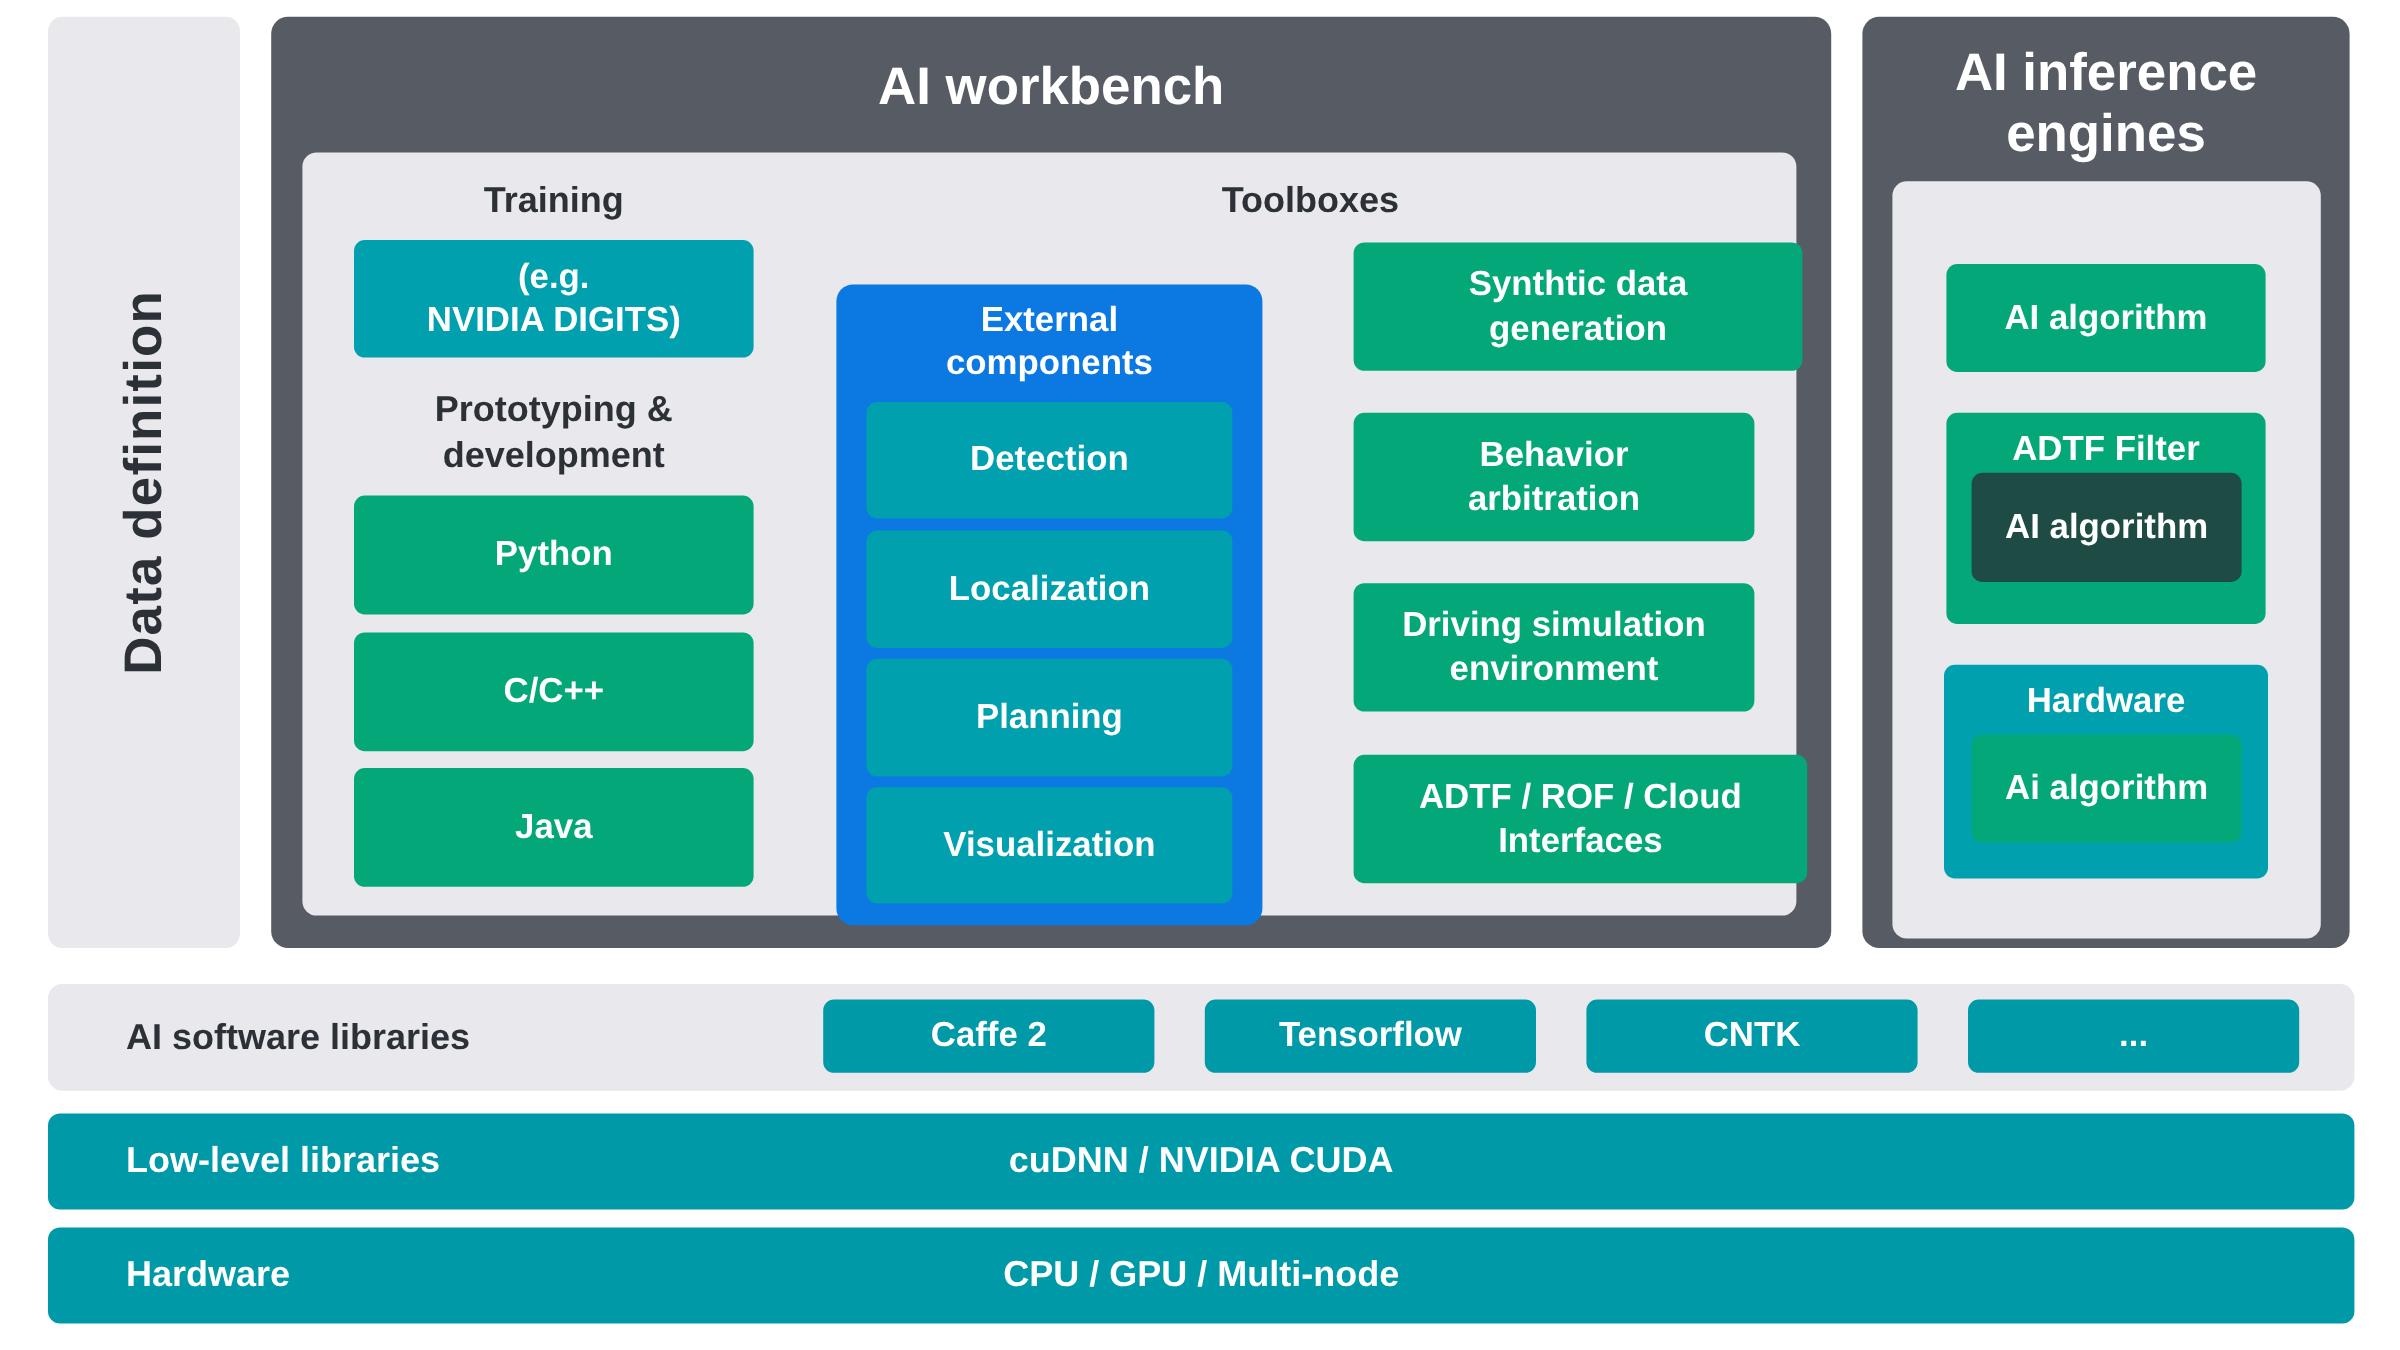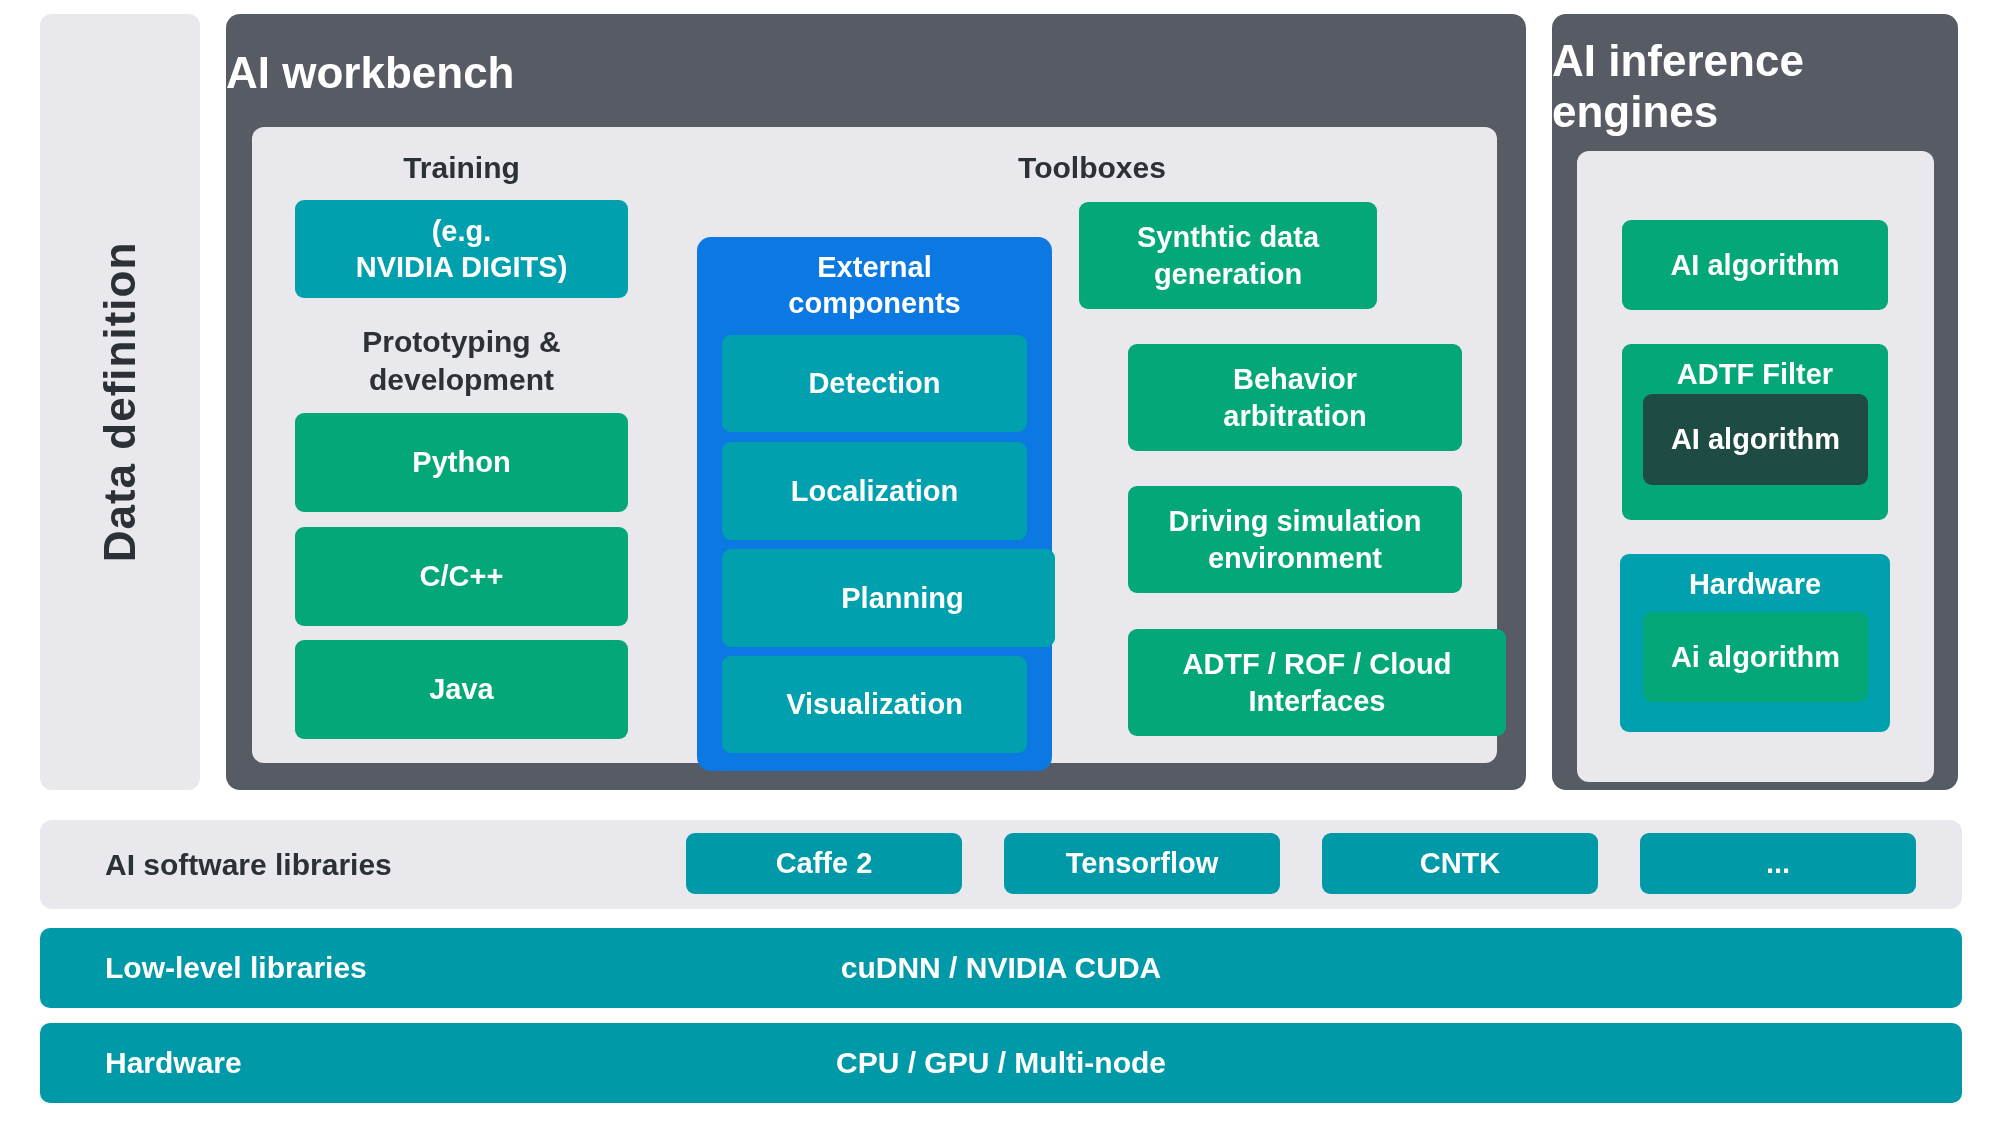--- a/index.html
+++ b/index.html
@@ -18,21 +18,21 @@
   .teal{background:#00A0AE;}
   .teal2{background:#0099A8;}
   .green{background:#04A777;}
   .blue{background:#0B79E1;border-radius:14px;}
   .darkteal{background:#1F4B45;}
   .heading{
     position:absolute;color:#2C3137;font-weight:bold;font-size:30px;
     text-align:center;white-space:pre-line;line-height:1.25;
   }
   .panel-title{
-    position:absolute;left:0;width:100%;text-align:left;color:#ffffff;
+    position:absolute;left:0;width:100%;text-align:center;color:#ffffff;
     font-weight:bold;font-size:44px;line-height:1.15;white-space:pre-line;
   }
   .vlabel{
     position:absolute;left:50%;top:50%;transform:translate(-50%,-50%) rotate(180deg);
     writing-mode:vertical-rl;color:#2C3137;font-weight:bold;font-size:44px;
     letter-spacing:1px;
   }
   .row-label{
     position:absolute;left:65px;top:0;height:100%;display:flex;align-items:center;
     font-weight:bold;font-size:30px;
@@ -71,25 +71,25 @@
 development</div>
       <div class="box green" style="left:43px;top:286px;width:333px;height:99px;">Python</div>
       <div class="box green" style="left:43px;top:400px;width:333px;height:99px;">C/C++</div>
       <div class="box green" style="left:43px;top:513px;width:333px;height:99px;">Java</div>
 
       <div class="abs blue" style="left:445px;top:74px;width:355px;height:534px;margin-top:36px;">
         <div class="inner-title">External
 components</div>
         <div class="box teal" style="left:25px;top:98px;width:305px;height:97px;">Detection</div>
         <div class="box teal" style="left:25px;top:205px;width:305px;height:98px;">Localization</div>
-        <div class="box teal" style="left:25px;top:312px;width:305px;height:98px;padding-left:28px;">Planning</div>
+        <div class="box teal" style="left:25px;top:312px;width:305px;height:98px;">Planning</div>
         <div class="box teal" style="left:25px;top:419px;width:305px;height:97px;">Visualization</div>
       </div>
 
-      <div class="box green" style="left:827px;top:75px;width:298px;height:107px;">Synthtic data
+      <div class="box green" style="left:876px;top:75px;width:374px;height:107px;">Synthtic data
 generation</div>
       <div class="box green" style="left:876px;top:217px;width:334px;height:107px;">Behavior
 arbitration</div>
       <div class="box green" style="left:876px;top:359px;width:334px;height:107px;">Driving simulation
 environment</div>
       <div class="box green" style="left:876px;top:502px;width:378px;height:107px;">ADTF / ROF / Cloud
 Interfaces</div>
     </div>
   </div>
 

